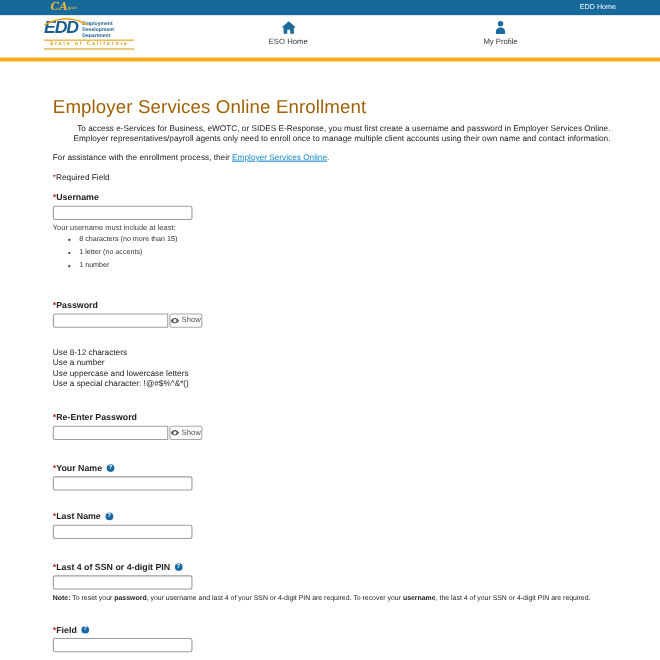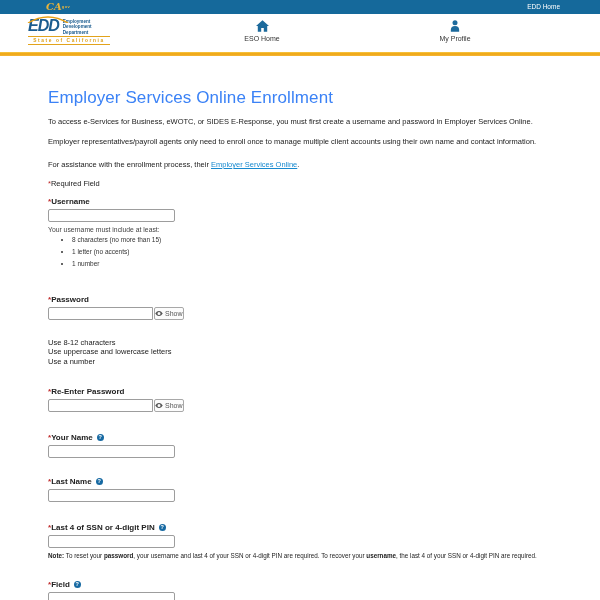--- a/index.html
+++ b/index.html
@@ -13,41 +13,41 @@
     font-size:10px; line-height:13px; }
   .ca-logo .gov { font-size:4px; font-family:"Liberation Sans", sans-serif;
     font-style:normal; letter-spacing:.5px; vertical-align:bottom; }
   .edd-home-link { position:absolute; right:40px; top:0; height:14px;
     line-height:14px; color:#fff; font-size:6.5px; text-decoration:none; }
 
   
   .navbar { position:relative; height:38px; background:#fff; }
   .gold-rule { height:4px; background:linear-gradient(#F7C84A,#EFA50F 45%,#F3B63A); }
 
-  .edd-logo { position:absolute; left:28px; top:4px; width:82px; cursor:pointer; }
+  .edd-logo { position:absolute; left:40px; top:4px; width:82px; cursor:pointer; }
   .edd-swoosh { position:absolute; left:-2px; top:-2px; }
   .edd-row { display:flex; align-items:flex-start; }
   .edd-word { font-size:16px; font-weight:bold; font-style:italic;
     color:#1B5C8F; letter-spacing:-1px; line-height:16px; }
   .edd-dept { margin-left:4px; padding-top:1px; }
   .edd-dept div { font-size:4.6px; font-weight:bold; color:#1B5C8F; line-height:5.4px; }
   .edd-tagline { margin-top:1px; border-top:1px solid #E2A31B; border-bottom:1px solid #E2A31B;
     color:#DFA21A; font-size:4.8px; font-weight:bold; letter-spacing:1.6px;
     padding:1px 0; text-align:center; width:82px; }
 
   .nav-item { position:absolute; top:4px; width:80px; text-align:center; cursor:pointer; }
   .nav-item .icon { height:14px; }
   .nav-item .lbl { display:block; margin-top:3px; font-size:7px; color:#333; }
   .nav-eso { left:222px; }
   .nav-profile { left:415px; }
 
   
   main { padding-left:48px; padding-right:45px; }
-  h1 { margin-top:32px; font-size:17px; font-weight:400; color:#3b82f6; letter-spacing:.1px; }
-  .intro { margin-top:4px; font-size:7.5px; line-height:20px; color:#222; width:507px; }
+  h1 { margin-top:32px; font-size:17px; font-weight:400; color:#a16207; letter-spacing:.1px; }
+  .intro { margin-top:4px; font-size:7.5px; line-height:9px; color:#222; width:507px;text-align:right; }
   .assist { margin-top:8px; font-size:7.5px; color:#222; }
   .assist a { color:#1789CF; text-decoration:underline;text-align:center; }
   .required-note { margin-top:10px; font-size:7.5px; color:#222; }
   .req { color:#C02B2B; }
 
   .field { margin-top:0; }
   .field-label { font-size:8px; font-weight:bold; color:#222; display:flex; align-items:center; }
   .help-icon { display:inline-block; width:7px; height:7px; margin-left:4px;
     background:#1669A2; border-radius:50%; position:relative; cursor:pointer; }
   .help-icon::after { content:"?"; position:absolute; left:0; top:0; width:7px; height:7px;
@@ -159,22 +159,23 @@
       <input class="txt" type="password" style="">
       <button class="show-btn">
         <svg width="8" height="5" viewBox="0 0 12 8">
             <path d="M6 0C3.2 0 1.1 2.3 0 4c1.1 1.7 3.2 4 6 4s4.9-2.3 6-4C10.9 2.3 8.8 0 6 0zm0 6.4A2.4 2.4 0 1 1 6 1.6a2.4 2.4 0 0 1 0 4.8z" fill="#555"></path>
           </svg>
         <span>Show</span>
       </button>
     </div>
     <div class="pw-hints">
       <div>Use 8-12 characters</div>
+      <div>Use a number</div>
       <div>Use uppercase and lowercase letters</div>
-      <div>Use a number</div>
+      <div>Use a special character: !@#$%^&amp;*()</div>
     </div>
   </div>
 
   <div class="field mt-repassword">
     <div class="field-label">
         <span class="req">*</span>
         <span>Re-Enter Password</span>
       </div>
     <div class="pw-group">
       <input class="txt" type="password" style="">

